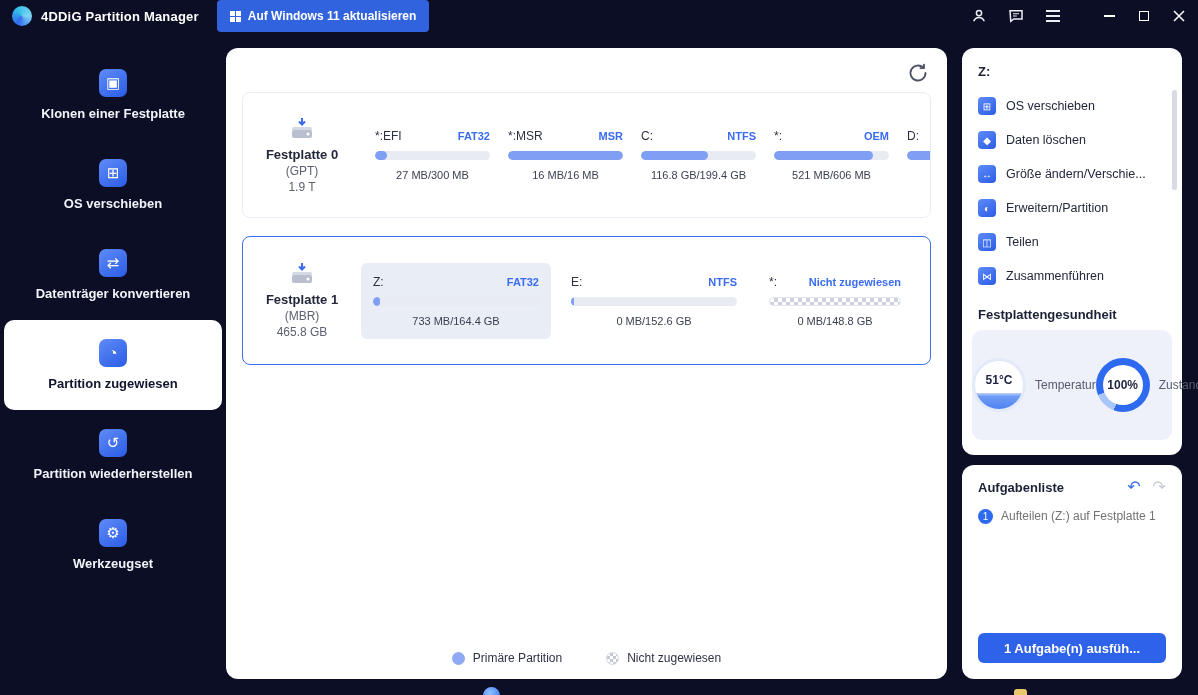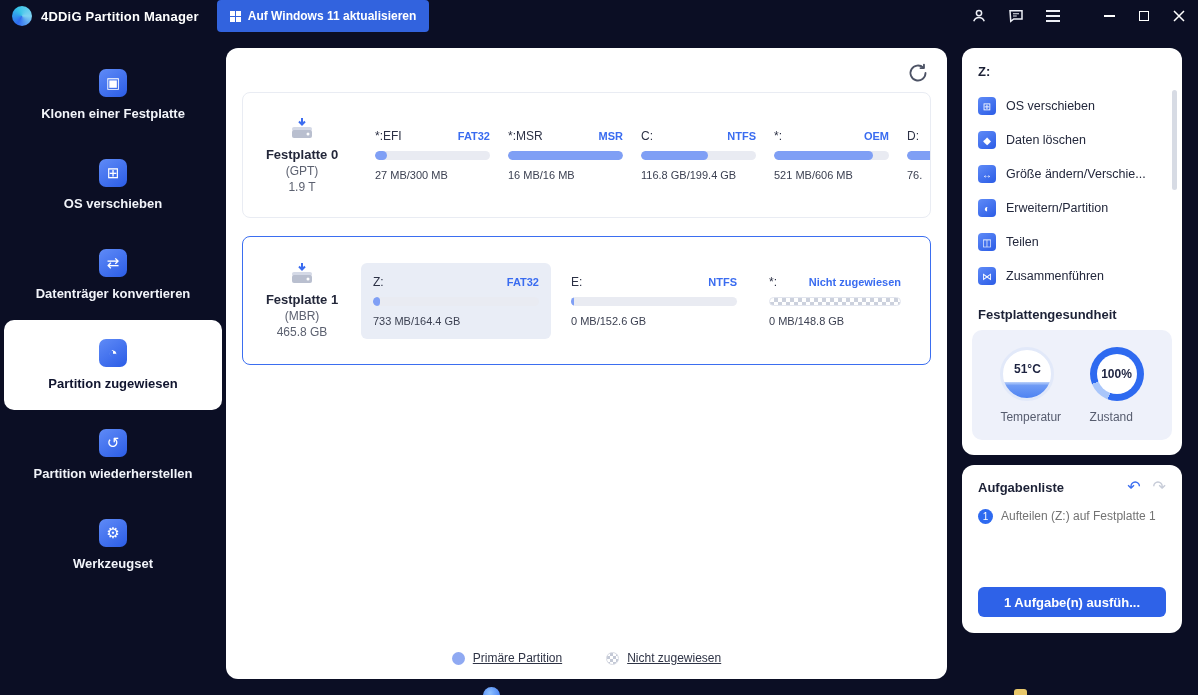--- a/index.html
+++ b/index.html
@@ -50,42 +50,42 @@
   .disk-card { position:absolute; left:16px; right:16px; background:#fff;
     border:1px solid #e9ecf3; border-radius:8px; display:flex; align-items:center; overflow:hidden; }
   .disk-card.selected { border:1.5px solid #3b6ef0; }
   .card0 { top:44px; height:126px; }
   .card1 { top:188px; height:129px; }
 
   .disk-info { width:118px; flex:none; display:flex; flex-direction:column; align-items:center; gap:2px; }
   .disk-name { font-size:13px; font-weight:bold; color:#23273a; margin-top:2px; }
   .disk-type, .disk-size { font-size:12px; color:#5c6170; }
 
-  .parts { flex:1; display:flex; overflow:hidden; align-items:center; }
+  .parts { flex:1; display:flex; overflow:hidden; align-items:center;text-align:center; }
   .card0 .parts { gap:18px; padding-left:14px; }
   .card0 .part { width:115px; flex:none; }
   .card1 .parts { gap:8px; }
   .card1 .part { width:190px; flex:none; padding:12px; border-radius:6px; }
   .card1 .part:last-child { width:156px; }
   .card1 .part.selected { background:#e9edf6; }
 
   .part-head { display:flex; justify-content:space-between; align-items:baseline;
     font-size:12px; color:#2c3145; margin-bottom:8px; gap:6px; }
   .fs { font-size:11px; font-weight:bold; color:#3a6cf0; white-space:nowrap; }
   .bar { height:9px; background:#e9ebf2; border-radius:5px; position:relative; overflow:hidden; }
   .bar-fill { position:absolute; left:0; top:0; bottom:0; background:#7f9ff5; border-radius:5px; }
   .bar.unalloc { background-color:#fff; border:1px solid #e2e5ee;
     background-image:linear-gradient(45deg,#ccd1dd 25%,transparent 25%,transparent 75%,#ccd1dd 75%),
                      linear-gradient(45deg,#ccd1dd 25%,transparent 25%,transparent 75%,#ccd1dd 75%);
     background-size:8px 8px; background-position:0 0,4px 4px; }
   .part-usage { font-size:11px; color:#3c4152; margin-top:9px; white-space:nowrap; }
 
   .legend { position:absolute; bottom:14px; left:0; right:0;
     display:flex; justify-content:center; gap:44px; }
-  .legend-item { display:flex; align-items:center; gap:8px; font-size:12px; color:#2e3345;text-decoration:underline; }
+  .legend-item { display:flex; align-items:center; gap:8px; font-size:12px; color:#2e3345; }
   .dot { width:13px; height:13px; border-radius:50%; flex:none; }
   .dot.primary { background:#8fa9f2; }
   .dot.unalloc { background-color:#fff; border:1px solid #d7dae3;
     background-image:linear-gradient(45deg,#c4c9d6 25%,transparent 25%,transparent 75%,#c4c9d6 75%),
                      linear-gradient(45deg,#c4c9d6 25%,transparent 25%,transparent 75%,#c4c9d6 75%);
     background-size:6px 6px; background-position:0 0,3px 3px; }
 
   
   .actions-panel { position:absolute; left:962px; top:48px; width:220px; height:407px;
     background:#fff; border-radius:12px; }
@@ -93,34 +93,34 @@
   .action-item { display:flex; align-items:center; gap:10px; padding:8px 16px;
     font-size:12.5px; color:#23283c; cursor:pointer; }
   .mini-tile { width:18px; height:18px; border-radius:4px; flex:none;
     background:linear-gradient(145deg,#5f8bf7,#2b5ce6);
     color:#fff; font-size:10px; display:flex; align-items:center; justify-content:center; }
   .ap-scroll { position:absolute; right:5px; top:42px; width:5px; height:100px;
     background:#d7dbe4; border-radius:3px; cursor:pointer; }
   .health-title { font-size:13px; font-weight:bold; color:#1c2136; padding:14px 16px 8px; }
   .health-card { margin:0 10px; height:110px; background:#eef1fa; border-radius:10px;
     display:flex; justify-content:space-evenly; align-items:center; }
-  .gauge-wrap { display:flex; flex-direction:column; gap:9px; }
+  .gauge-wrap { display:flex; flex-direction:row; align-items:center; gap:9px; }
   .gauge { width:54px; height:54px; border-radius:50%; position:relative; }
   .gauge-temp { border:3px solid #e2e9f9;
     background:linear-gradient(to top,#4e83f2 0%,#6f9bf5 26%,#b9d0fa 33%,#ffffff 33%); }
   .gauge-temp .gauge-text { position:absolute; top:12px; left:0; width:100%; text-align:center;
     font-size:12px; font-weight:bold; color:#1d2340; }
   .gauge-health { background:conic-gradient(from 200deg,#a9c6fa 0 48deg,#2e6af0 48deg 360deg);
     display:flex; align-items:center; justify-content:center; }
   .gauge-health-inner { width:40px; height:40px; background:#fff; border-radius:50%;
     display:flex; align-items:center; justify-content:center; font-size:12px; font-weight:bold; color:#1d2340; }
   .gauge-label { font-size:12px; color:#565c6e; }
 
   
-  .tasks-panel { position:absolute; left:962px; top:465px; width:220px; height:168px;
+  .tasks-panel { position:absolute; left:962px; top:465px; width:220px; height:214px;
     background:#fff; border-radius:12px; }
   .tp-head { display:flex; align-items:center; padding:14px 16px 12px; }
   .tp-title { font-size:13px; font-weight:bold; color:#1c2136; }
   .tp-icons { margin-left:auto; display:flex; gap:12px; }
   .undo { color:#3b6ef0; font-size:16px; cursor:pointer; line-height:1; }
   .redo { color:#c7ccd8; font-size:16px; cursor:pointer; line-height:1; }
   .task-row { display:flex; gap:8px; padding:0 16px; align-items:flex-start; cursor:pointer; }
   .badge { width:15px; height:15px; border-radius:50%; background:#2e6af0; color:#fff;
     font-size:10px; display:flex; align-items:center; justify-content:center; flex:none; margin-top:2px; }
   .task-text { font-size:12px; color:#737373; line-height:1.55; }

